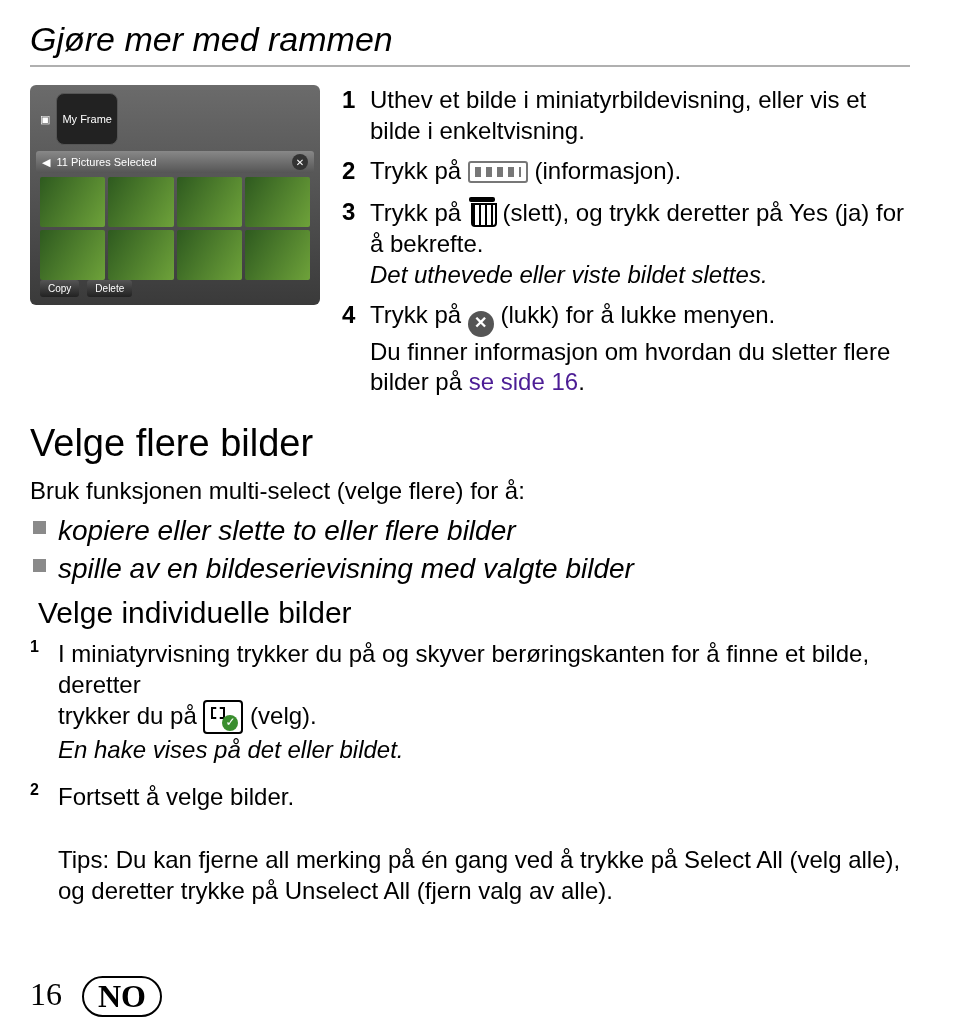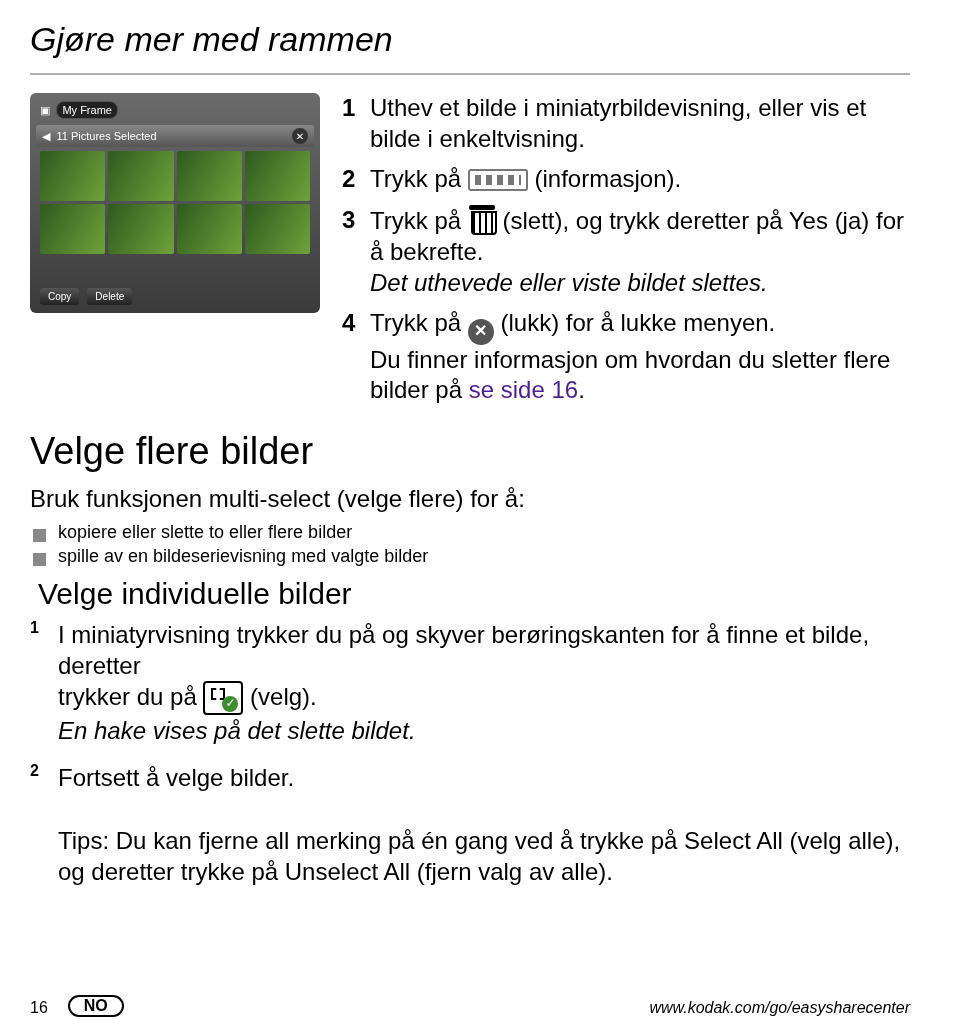--- a/index.html
+++ b/index.html
@@ -9,21 +9,21 @@
     font-family: Arial, Helvetica, sans-serif;
     background: #fff;
     color: #000;
     padding: 20px 50px 10px 30px;
     position: relative;
   }
   .section-title {
     font-size: 34px;
     font-weight: normal;
     font-style: italic;
-    margin-bottom: 14px;
+    margin-bottom: 6px;
   }
   .title-rule {
     height: 2px;
     background: #b0b0b0;
     margin-bottom: 18px;
   }
   .top-row {
     display: flex;
     gap: 22px;
     margin-bottom: 10px;
@@ -42,21 +42,21 @@
     align-items: center;
     gap: 6px;
     padding: 2px 4px 6px 4px;
     font-size: 11px;
     color: #fff;
   }
   .sc-frame {
     background: #222;
     border: 1px solid #555;
     border-radius: 8px;
-    padding: 2px 5px;
+    padding: 19px 5px;
   }
   .sc-bar {
     background: linear-gradient(#888,#555);
     border-radius: 3px;
     display: flex;
     align-items: center;
     gap: 6px;
     padding: 3px 6px;
     font-size: 11px;
     color: #fff;
@@ -150,24 +150,25 @@
     font-weight: normal;
     margin: 14px 0 10px 0;
   }
   .body-text {
     font-size: 24px;
     line-height: 1.3;
     margin-bottom: 6px;
   }
   .bullet-list { list-style: none; margin-bottom: 6px; }
   .bullet-list li {
-    font-size: 18px;
+    font-size: 28px;
     line-height: 1.35;
     padding-left: 28px;
     position: relative;
+    font-style: italic;
   }
   .bullet-list li::before {
     content:"";
     position:absolute; left:3px; top:9px;
     width:13px; height:13px; background:#8a8a8a;
   }
   .sub-sub {
     font-size: 30px;
     font-weight: normal;
     margin: 8px 0 8px 8px;
@@ -187,22 +188,23 @@
     position:absolute; right:3px; bottom:1px;
     width:16px; height:16px; border-radius:50%;
     background:#3a8e2e; color:#fff; font-size:12px;
     display:flex; align-items:center; justify-content:center;
   }
   .footer {
     position: absolute;
     bottom: 12px;
     left: 30px; right: 50px;
     display: flex;
-    align-items: flex-end;
-    font-size: 16px;
+    align-items: flex-start;
+    font-size: 32px;
+    font-family: Liberation Serif, serif;
   }
   .page-num { font-weight: normal; }
   .lang-badge {
     display:inline-block;
     border:2px solid #000;
     border-radius: 50px;
     padding: 0 14px;
     font-weight: bold;
     margin-left: 20px;
   }
@@ -287,30 +289,29 @@
 
 <div class="sub-sub">Velge individuelle bilder</div>
 
 <div class="step">
   <div class="step-num">1</div>
   <div class="step-body body-text">
     <span>I miniatyrvisning trykker du på og skyver berøringskanten for å finne et bilde, deretter</span><br>
     <span>trykker du på </span>
     <span class="icon-select"></span>
     <span> (velg).</span><br>
-    <span class="italic" style="font-style:italic">En hake vises på det slette bildet.</span>
+    <span class="italic" style="font-style:italic">En hake vises på det eller bildet.</span>
   </div>
 </div>
 
 <div class="step">
   <div class="step-num">2</div>
   <div class="step-body body-text">
     <span>Fortsett å velge bilder.</span><br>
     <br>
     <span>Tips: Du kan fjerne all merking på én gang ved å trykke på Select All (velg alle), og deretter trykke på Unselect All (fjern valg av alle).</span>
   </div>
 </div>
 
 <div class="footer">
   <span class="page-num">16</span>
   <span class="lang-badge">NO</span>
-  <span class="footer-link">www.kodak.com/go/easysharecenter</span>
 </div>
 
 </body></html>

